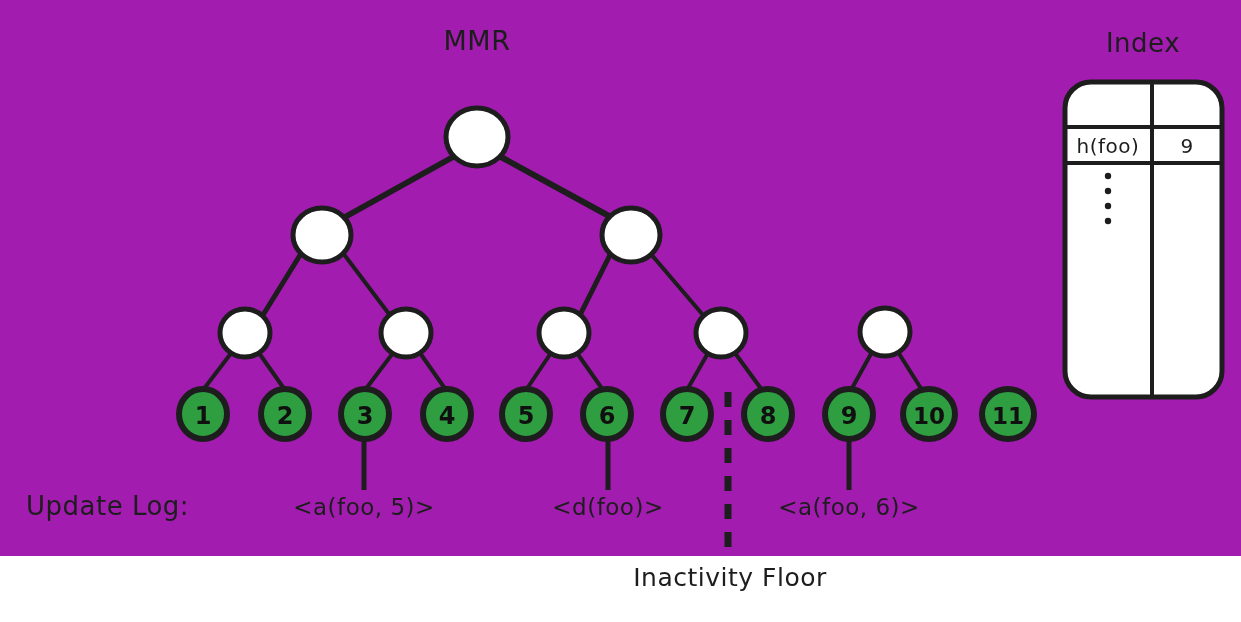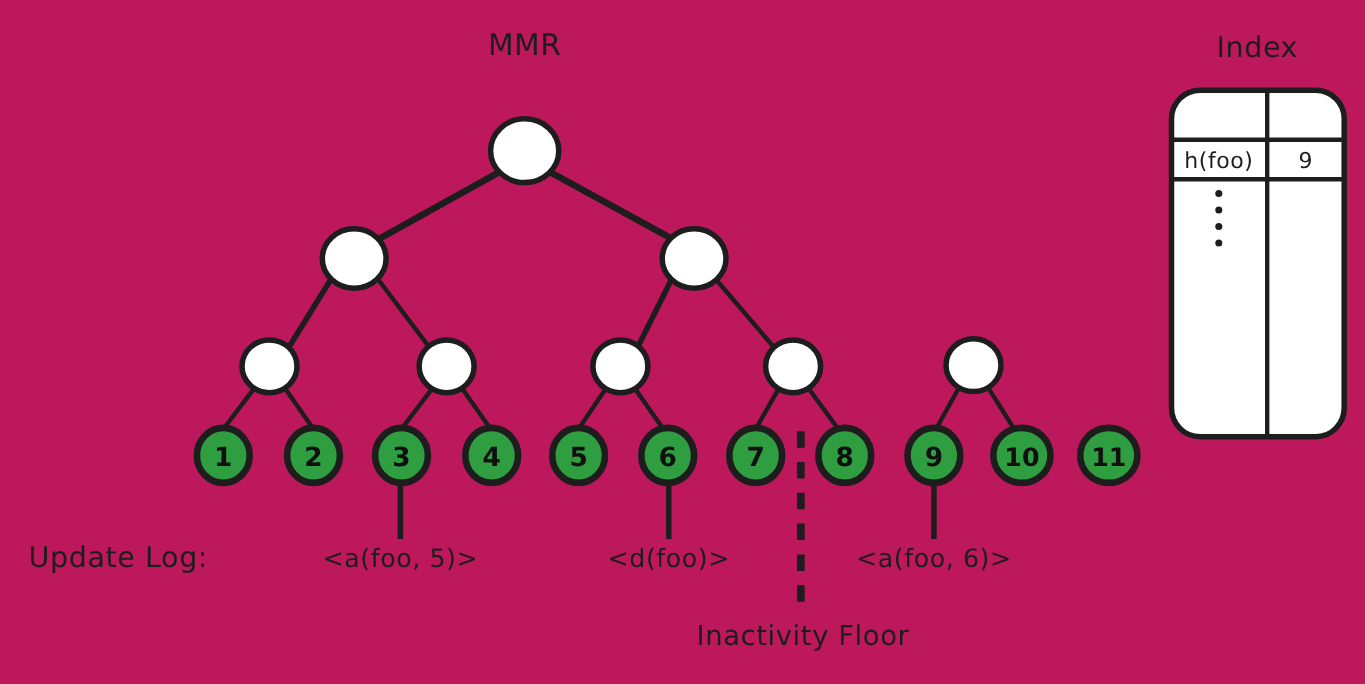--- a/index.html
+++ b/index.html
@@ -10,22 +10,22 @@
   }
   body {
     width: 1241px;
     height: 622px;
     overflow: hidden;
     font-family: "DejaVu Sans", sans-serif;
   }
   #canvas-wrap {
     position: relative;
     width: 1241px;
-    height: 622px;
-    background: #be185d;
+    height: 556px;
+    background: #a21caf;
   }
   svg#diagram {
     display: block;
     width: 1241px;
     height: 622px;
   }
   .hand-text {
     font-family: "DejaVu Sans", sans-serif;
     fill: #1d1d1d;
     font-weight: 500;

